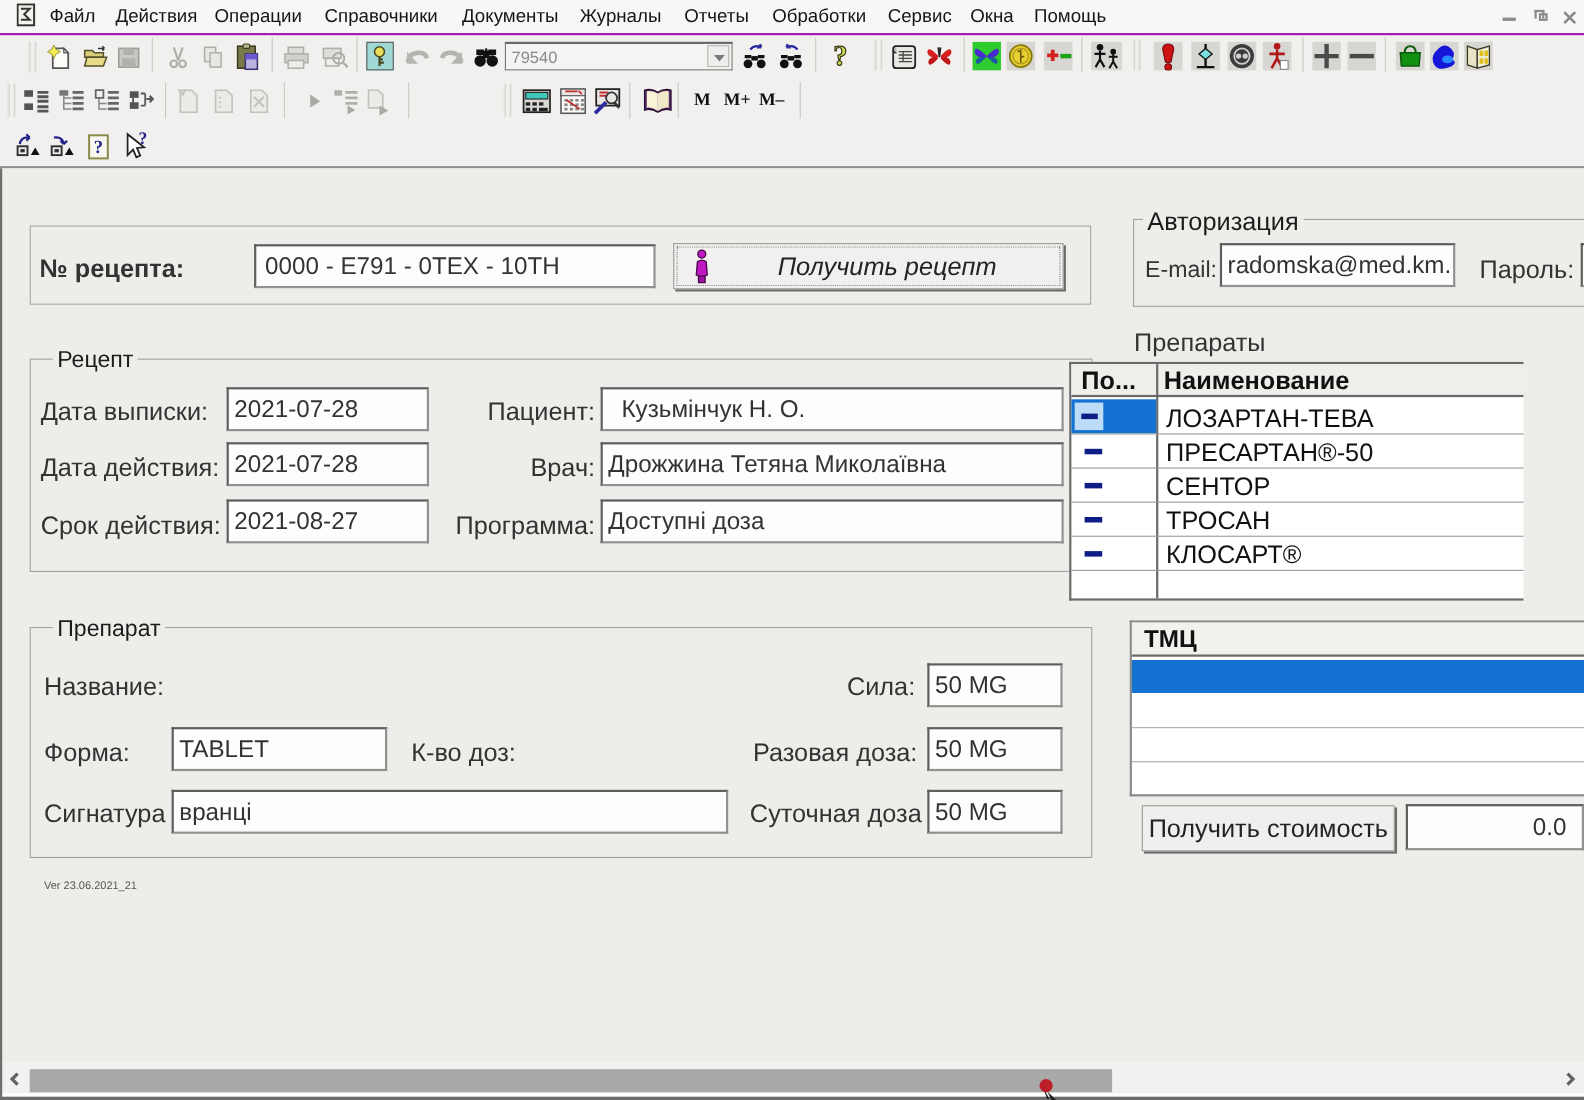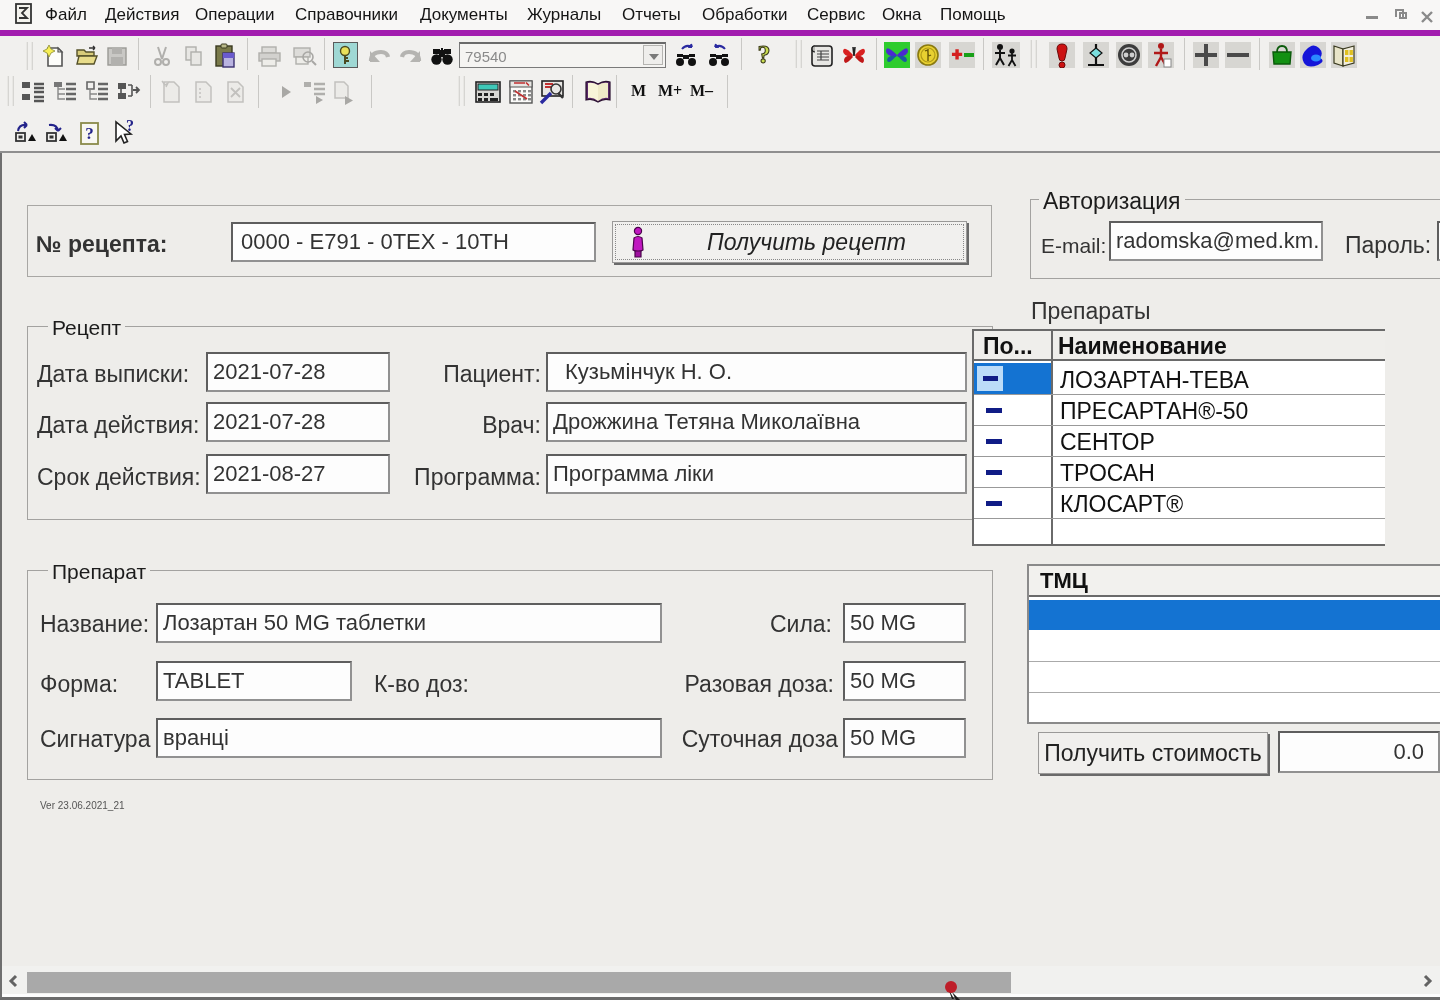--- a/index.html
+++ b/index.html
@@ -41,21 +41,21 @@
   <div class="menu-item" style="left:940px;">Помощь</div>
 
   <div class="abs" style="left:1366px;top:16px;width:12px;height:3px;background:#8a8a8a;"></div>
   <div class="abs" style="left:1399px;top:12px;width:8px;height:7px;border:2px solid #8a8a8a;background:#fff;"></div>
   <div class="abs" style="left:1395px;top:9px;width:9px;height:8px;border:2px solid #8a8a8a;border-bottom:none;"></div>
   <div class="abs" style="left:1421px;top:9px;width:12px;height:12px;"><svg width="12" height="12" viewBox="0 0 12 12">
         <path d="M1 1 L11 11 M11 1 L1 11" stroke="#8a8a8a" stroke-width="2.4"></path>
       </svg></div>
 </div>
 
-<div class="abs tb" style="left:0;top:30px;width:1440px;height:40px;border-top:6px solid #a21caf;">
+<div class="abs tb" style="left:0;top:30px;width:1440px;height:40px;border-top:2px solid #a21caf;">
   <div class="grip" style="left:26px;top:6px;height:28px;"></div>
   <div class="grip" style="left:31px;top:6px;height:28px;"></div>
   <div class="abs icon" style="left:43px;top:8px;" id="ic-new">
       <svg width="24" height="24" viewBox="0 0 24 24">
         <path d="M5 4 h10 l4 4 v14 h-14 z" fill="#fdfdfa" stroke="#555" stroke-width="1.6"></path>
         <path d="M15 4 l4 4 h-4 z" fill="#e8e8e2" stroke="#555" stroke-width="1.2"></path>
         <path d="M6 1 l2 4 4 2 -4 2 -2 4 -2-4 -4-2 4-2 z" fill="#f7ef55" stroke="#8a8a30" stroke-width="0.8"></path>
       </svg>
     </div>
   <div class="abs icon" style="left:75px;top:8px;" id="ic-open">
@@ -470,26 +470,25 @@
   <div class="field" style="left:206px;top:192px;width:184px;height:40px;line-height:36px;padding-left:5px;">2021-07-28</div>
   <div class="lbl" style="right:899px;top:201px;">Пациент:</div>
   <div class="field" style="left:546px;top:192px;width:421px;height:40px;line-height:36px;padding-left:17px;">Кузьмінчук Н. О.</div>
   <div class="lbl" style="left:37px;top:252px;">Дата действия:</div>
   <div class="field" style="left:206px;top:242px;width:184px;height:40px;line-height:36px;padding-left:5px;">2021-07-28</div>
   <div class="lbl" style="right:899px;top:252px;">Врач:</div>
   <div class="field" style="left:546px;top:242px;width:421px;height:40px;line-height:36px;padding-left:5px;">Дрожжина Тетяна Миколаївна</div>
   <div class="lbl" style="left:37px;top:304px;">Срок действия:</div>
   <div class="field" style="left:206px;top:294px;width:184px;height:40px;line-height:36px;padding-left:5px;">2021-08-27</div>
   <div class="lbl" style="right:899px;top:304px;">Программа:</div>
-  <div class="field" style="left:546px;top:294px;width:421px;height:40px;line-height:36px;padding-left:5px;">Программа ліки</div>
+  <div class="field" style="left:546px;top:294px;width:421px;height:40px;line-height:36px;padding-left:5px;">Доступні доза</div>
 
   <div class="groupbox" style="left:27px;top:410px;width:966px;height:210px;"></div>
   <div class="grouplabel" style="left:48px;top:400px;">Препарат</div>
   <div class="lbl" style="left:40px;top:451px;">Название:</div>
-  <div class="field" style="left:156px;top:443px;width:506px;height:40px;line-height:36px;padding-left:5px;">Лозартан 50 MG таблетки</div>
   <div class="lbl" style="right:608px;top:451px;">Сила:</div>
   <div class="field" style="left:843px;top:443px;width:123px;height:40px;line-height:36px;padding-left:5px;">50 MG</div>
   <div class="lbl" style="left:40px;top:511px;">Форма:</div>
   <div class="field" style="left:156px;top:501px;width:196px;height:40px;line-height:36px;padding-left:5px;">TABLET</div>
   <div class="lbl" style="right:971px;top:511px;">К-во доз:</div>
   <div class="lbl" style="right:606px;top:511px;">Разовая доза:</div>
   <div class="field" style="left:843px;top:501px;width:123px;height:40px;line-height:36px;padding-left:5px;">50 MG</div>
   <div class="lbl" style="left:40px;top:566px;">Сигнатура</div>
   <div class="field" style="left:156px;top:558px;width:506px;height:40px;line-height:36px;padding-left:5px;">вранці</div>
   <div class="lbl" style="right:602px;top:566px;">Суточная доза</div>

